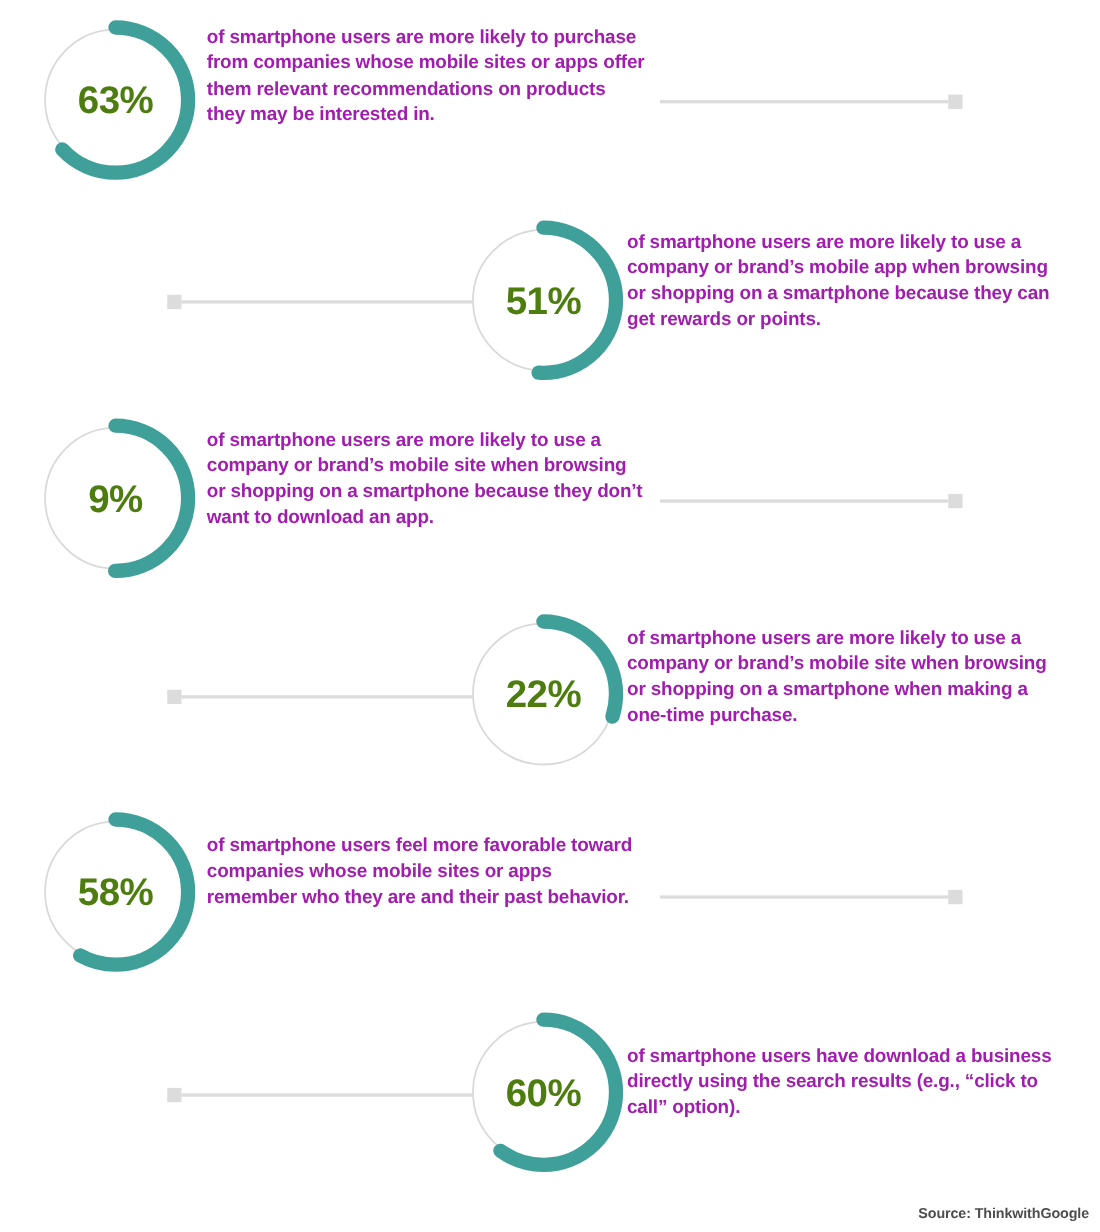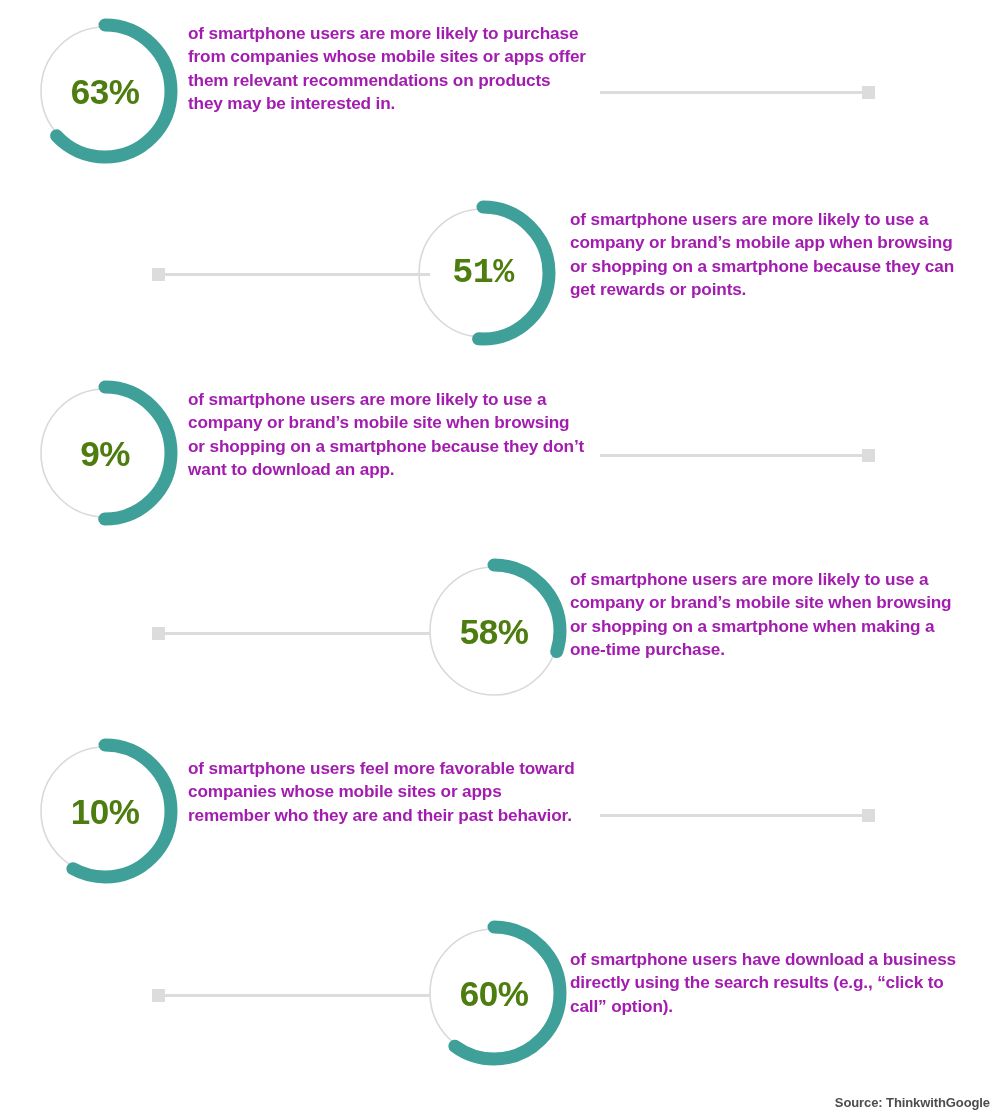--- a/index.html
+++ b/index.html
@@ -123,21 +123,21 @@
           </svg>
           <div class="donut-label">63%</div>
         </div>
         <div class="statement" style="left: 188px; width: 400px; top: 4px;">of smartphone users are more likely to purchase from companies whose mobile sites or apps offer them relevant recommendations on products they may be interested in.</div>
         <div class="connector node-right" style="left: 600px; width: 275px; top: 67px;">
           <span class="connector-line"></span>
           <span class="connector-node"></span>
         </div>
       </div>
       <div class="stat-row" style="top: 200px; height: 170px;">
-        <div class="donut" style="left: 410px; top: 0px; font-family: Liberation Mono, monospace;">
+        <div class="donut" style="left: 421px; top: 0px;">
           <svg viewBox="0 0 146 146" aria-hidden="true">
             <circle class="donut-track" cx="73" cy="73" r="64"></circle>
             <circle class="donut-arc" cx="73" cy="73" r="66" stroke="#3fa099" stroke-dasharray="211.49 203.20" transform="rotate(-90 73 73)"></circle>
           </svg>
           <div class="donut-label">51%</div>
         </div>
         <div class="statement" style="left: 570px; width: 390px; top: 8px;">of smartphone users are more likely to use a company or brand’s mobile app when browsing or shopping on a smartphone because they can get rewards or points.</div>
         <div class="connector node-left" style="left: 152px; width: 278px; top: 67px;">
           <span class="connector-line"></span>
           <span class="connector-node"></span>
@@ -156,35 +156,35 @@
           <span class="connector-line"></span>
           <span class="connector-node"></span>
         </div>
       </div>
       <div class="stat-row" style="top: 558px; height: 170px;">
         <div class="donut" style="left: 421px; top: 0px;">
           <svg viewBox="0 0 146 146" aria-hidden="true">
             <circle class="donut-track" cx="73" cy="73" r="64"></circle>
             <circle class="donut-arc" cx="73" cy="73" r="66" stroke="#3fa099" stroke-dasharray="124.41 290.28" transform="rotate(-90 73 73)"></circle>
           </svg>
-          <div class="donut-label">58%</div>
+          <div class="donut-label">22%</div>
         </div>
         <div class="statement" style="left: 570px; width: 390px; top: 10px;">of smartphone users are more likely to use a company or brand’s mobile site when browsing or shopping on a smartphone when making a one-time purchase.</div>
         <div class="connector node-left" style="left: 152px; width: 278px; top: 68px;">
           <span class="connector-line"></span>
           <span class="connector-node"></span>
         </div>
       </div>
       <div class="stat-row" style="top: 738px; height: 170px;">
         <div class="donut" style="left: 32px; top: 0px;">
           <svg viewBox="0 0 146 146" aria-hidden="true">
             <circle class="donut-track" cx="73" cy="73" r="64"></circle>
             <circle class="donut-arc" cx="73" cy="73" r="66" stroke="#3fa099" stroke-dasharray="240.52 174.17" transform="rotate(-90 73 73)"></circle>
           </svg>
-          <div class="donut-label">10%</div>
+          <div class="donut-label">58%</div>
         </div>
         <div class="statement" style="left: 188px; width: 400px; top: 19px;">of smartphone users feel more favorable toward companies whose mobile sites or apps remember who they are and their past behavior.</div>
         <div class="connector node-right" style="left: 600px; width: 275px; top: 70px;">
           <span class="connector-line"></span>
           <span class="connector-node"></span>
         </div>
       </div>
       <div class="stat-row" style="top: 920px; height: 170px;">
         <div class="donut" style="left: 421px; top: 0px;">
           <svg viewBox="0 0 146 146" aria-hidden="true">

